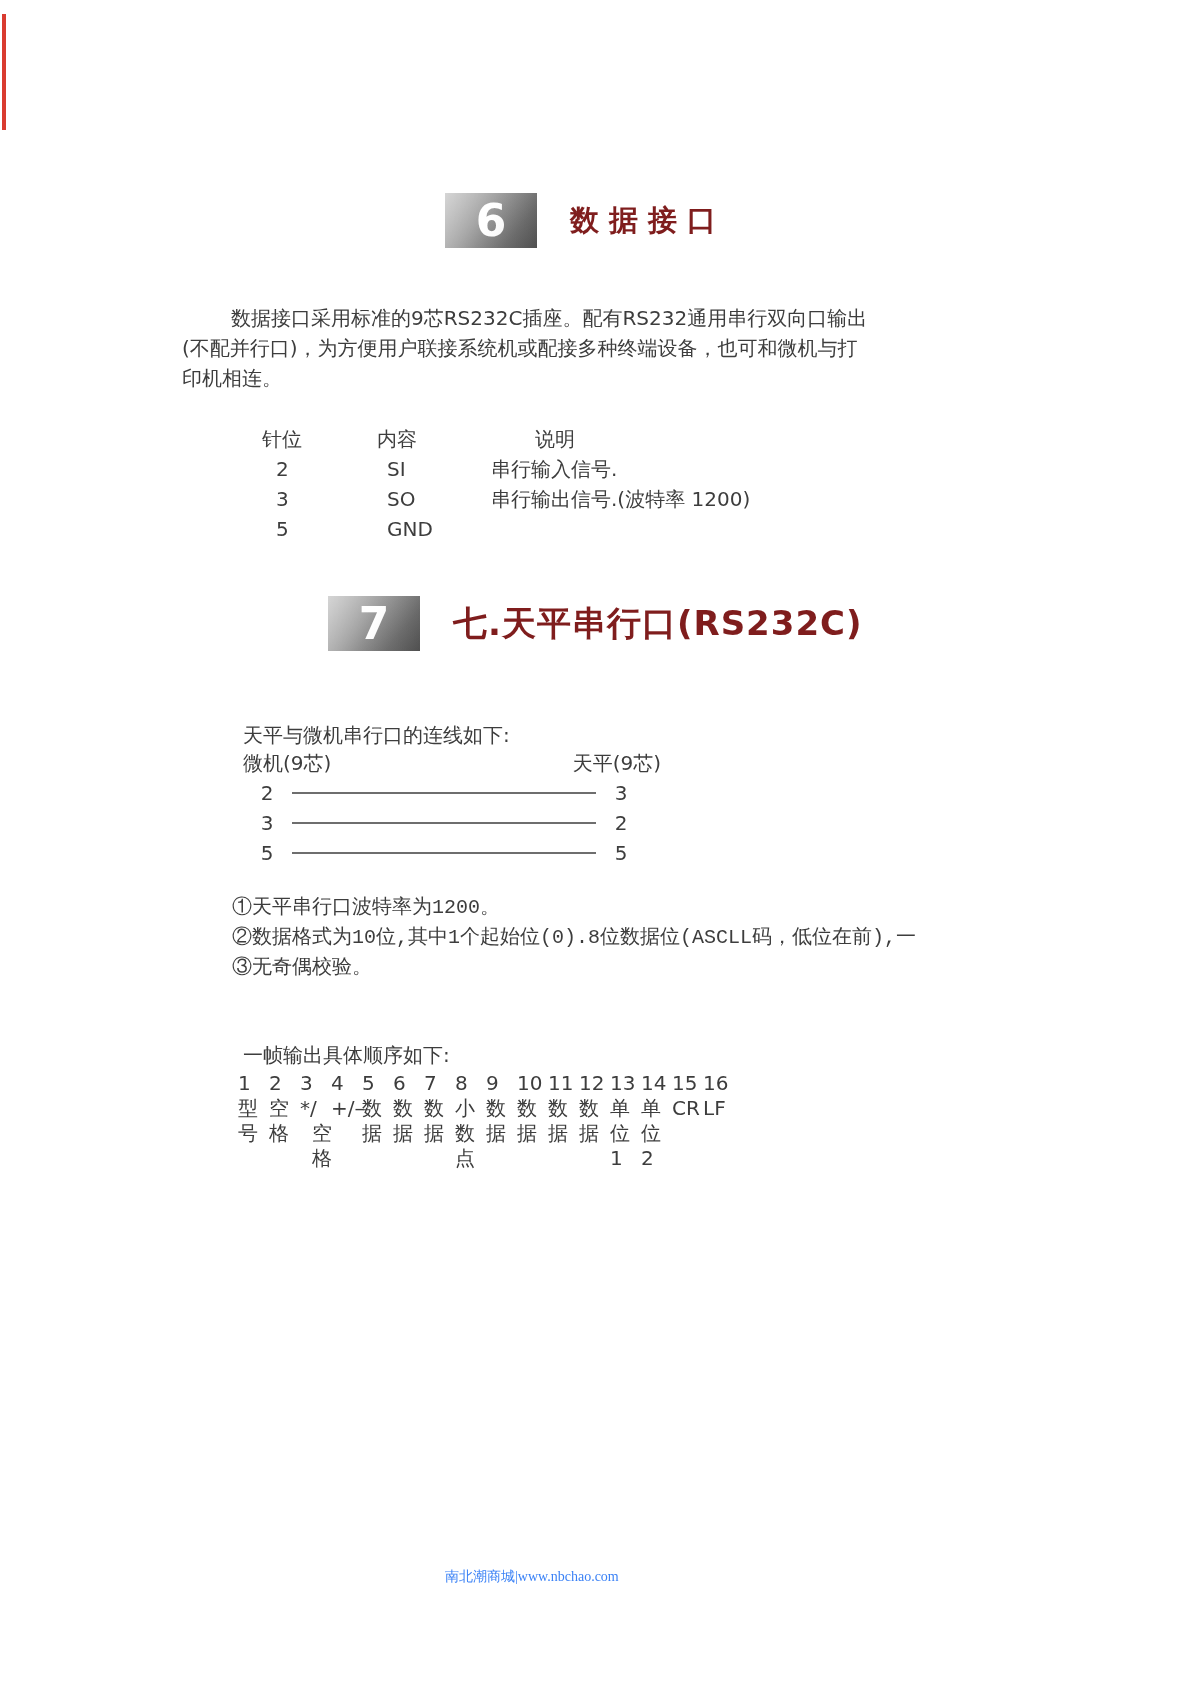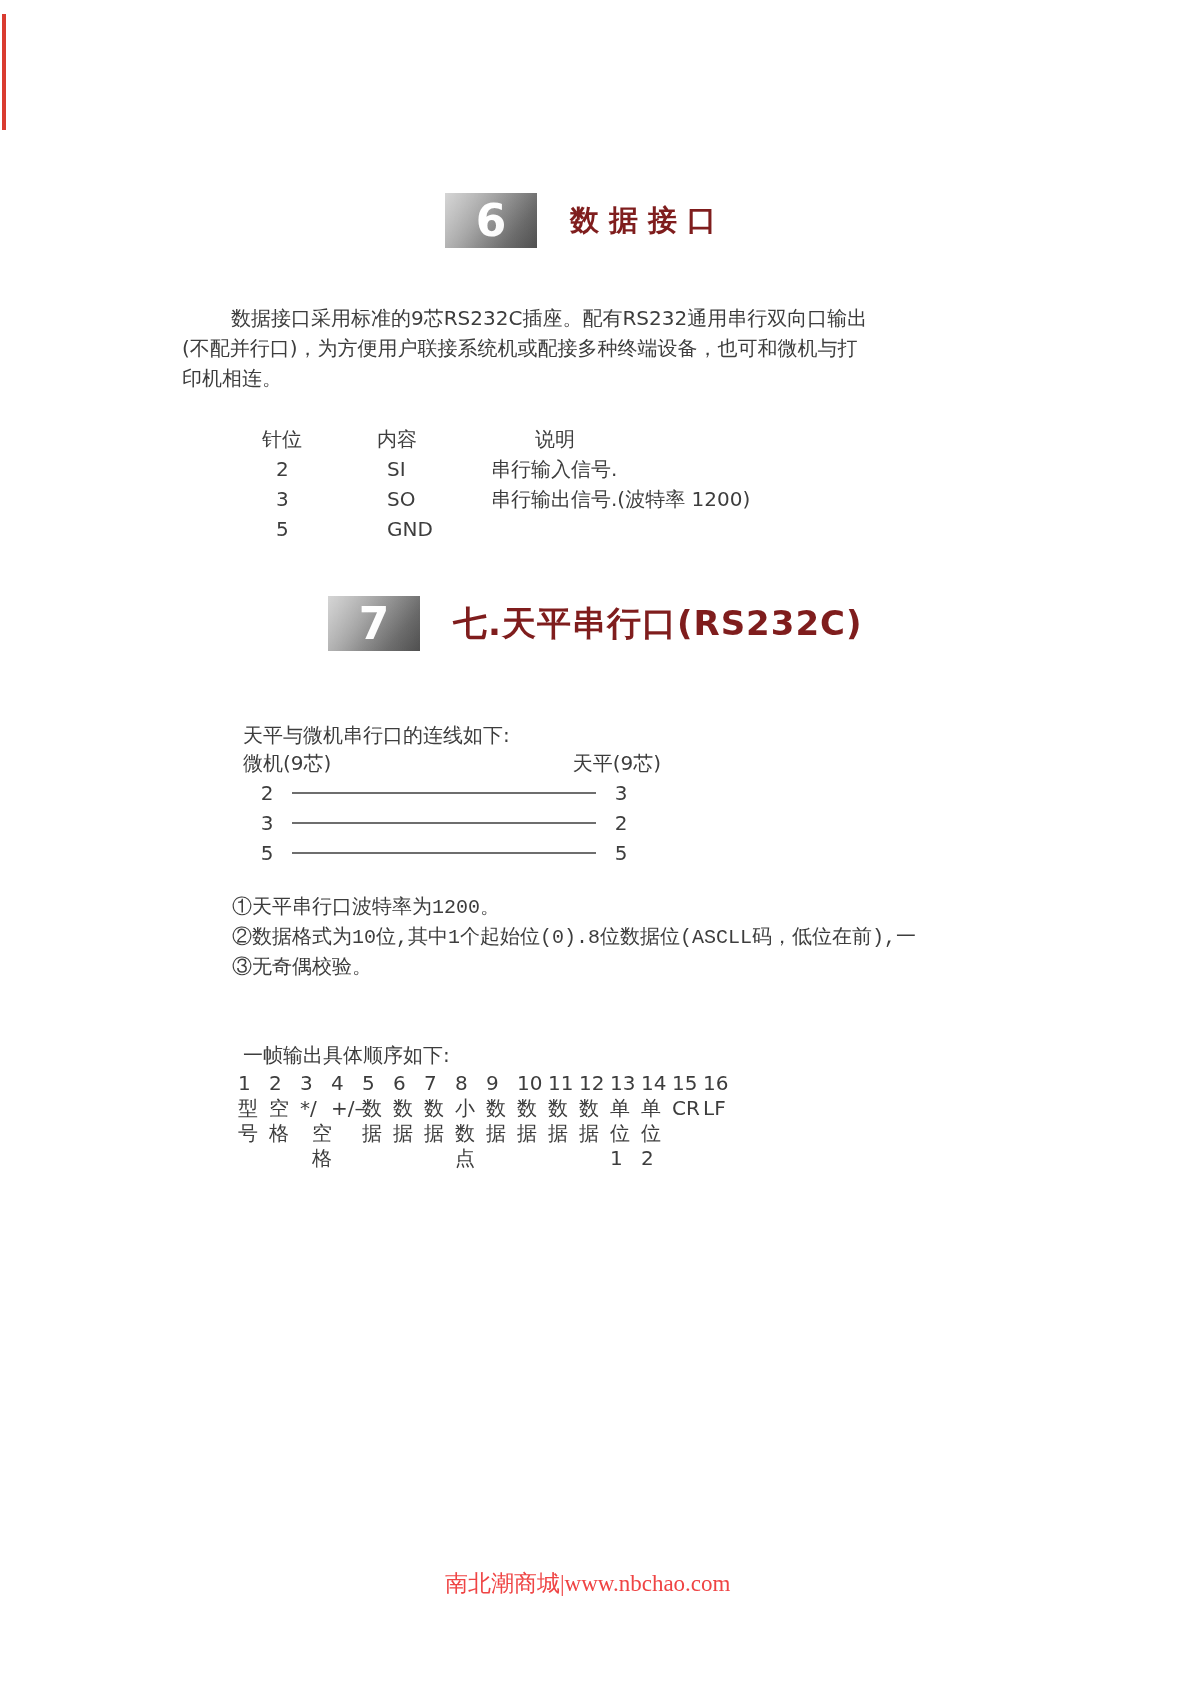--- a/index.html
+++ b/index.html
@@ -51,21 +51,21 @@
   .note-line.indent { text-indent:50px; }
 
   .frame-lead  { position:absolute; top:1040px; left:243px; font-size:20px; line-height:30px; }
   .frame-table { position:absolute; top:1071px; left:238px; display:flex; }
   .frame-col   { width:31px; font-size:20px; line-height:25px; }
   .frame-col > div { white-space:nowrap; }
   .frame-col:nth-child(3) .fl:nth-child(n+3) { padding-left:12px; }
 
   .footer {
     position:absolute; top:1568px; left:445px;
-    font-family:"Liberation Serif", serif; font-size:23px; color:#ef4444;
+    font-family:"Liberation Serif", serif; font-size:14px; color:#3b82f6;
   }
 </style>
 </head>
 <body>
 
 <div class="page">
 
   <div class="scan-artifact"></div>
 
   <div class="sec-header" id="sec6-header">

